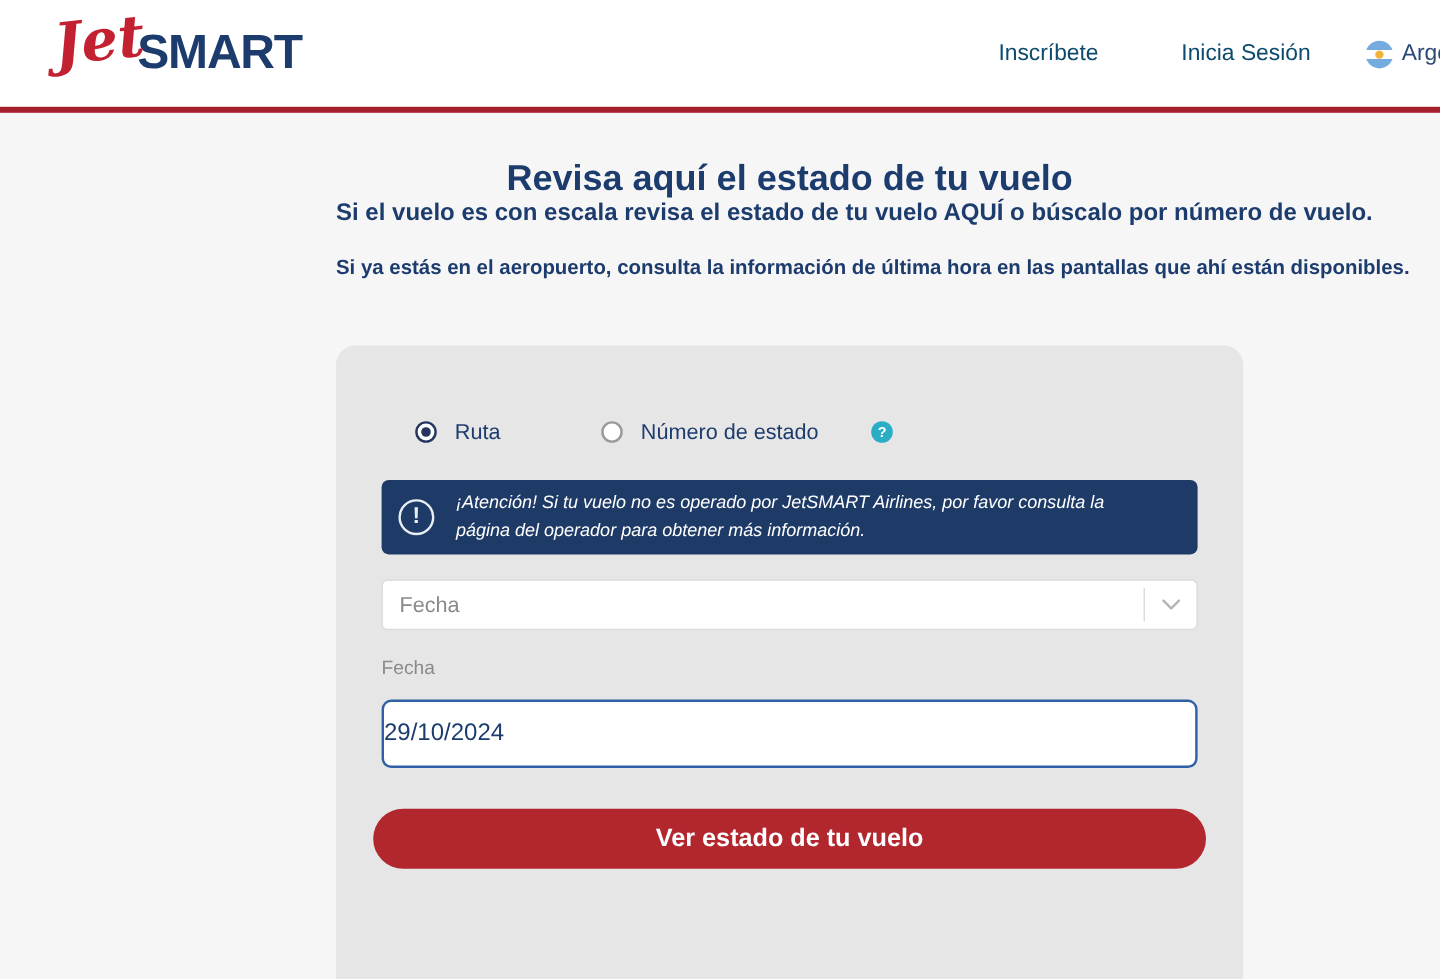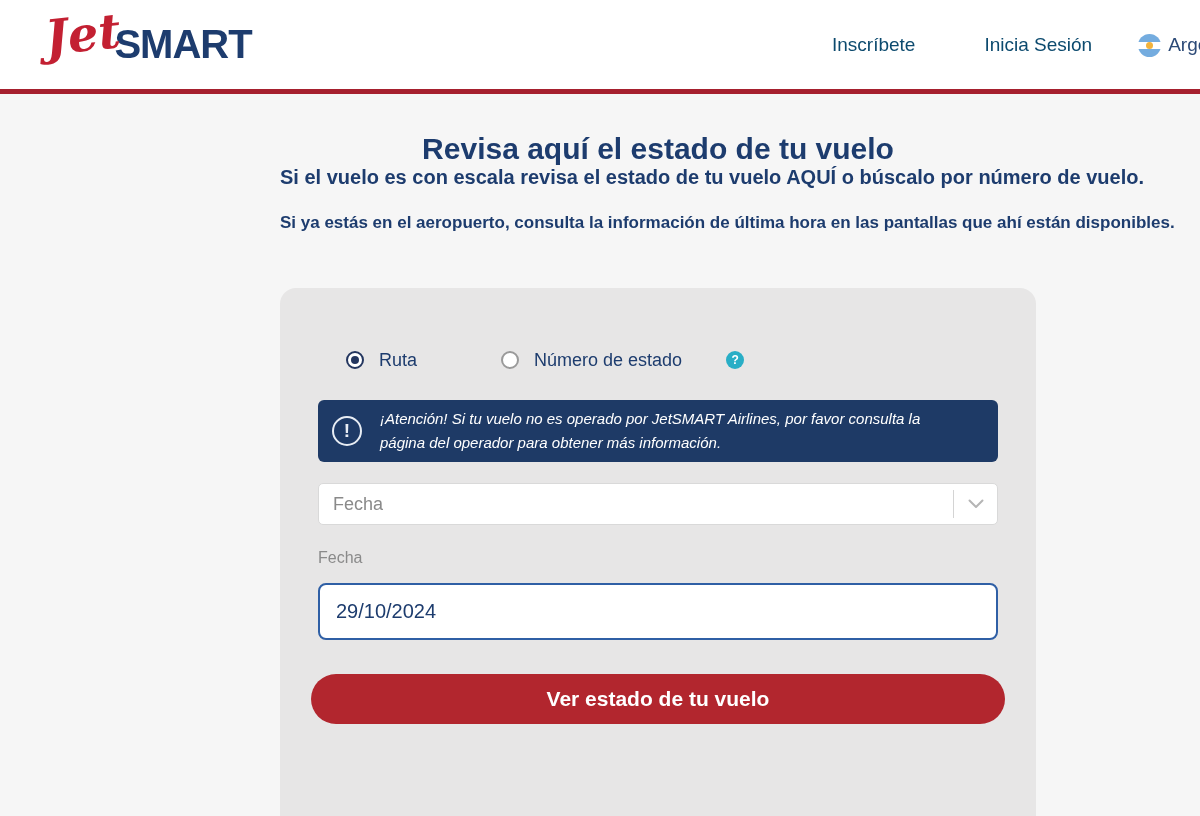--- a/index.html
+++ b/index.html
@@ -182,21 +182,20 @@
     margin-top:24px;
     font-size:16px; color:#8a8a8a;
     height:22px;
   }
   .date-input {
     margin-top:12px;
     width:680px; height:57px;
     background:#ffffff;
     border:2px solid #2f5fa5;
     border-radius:8px;
-    padding-left:16px;
     font-family:"Liberation Sans", sans-serif;
     font-size:20px; color:#1d3c6e;
     outline:none;
     display:block;
   }
 
   .submit-btn {
     margin-top:34px; margin-left:-7px;
     width:694px; height:50px;
     background:#b2262e;

